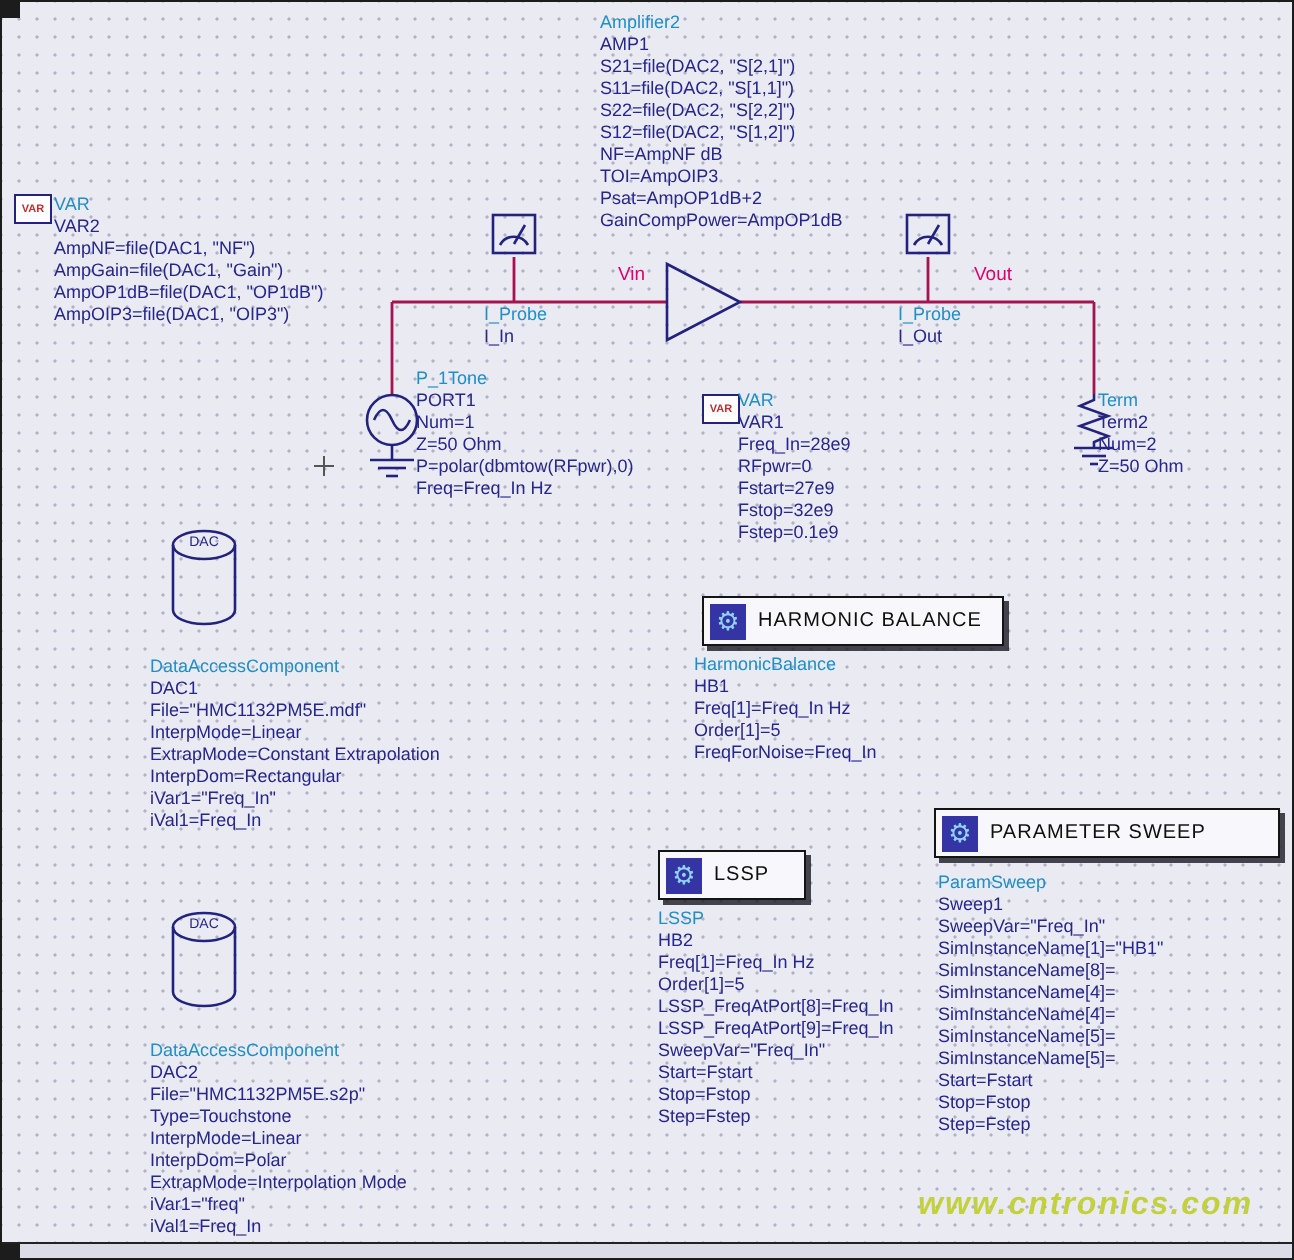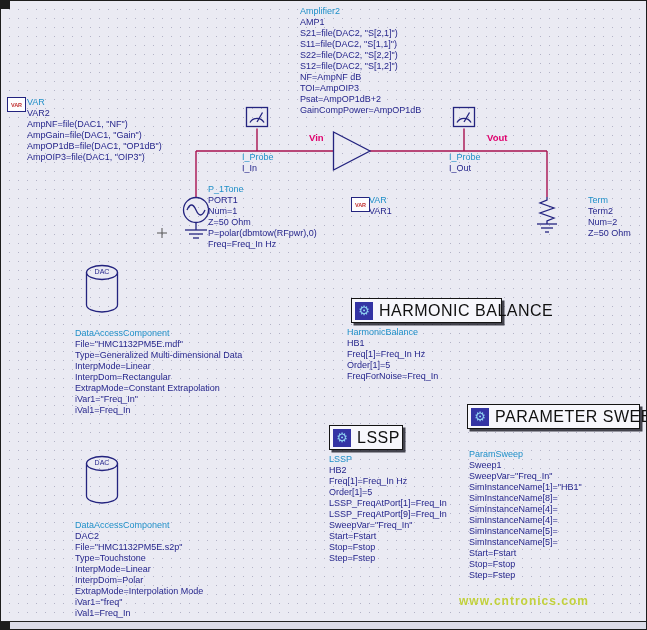--- a/index.html
+++ b/index.html
@@ -7,40 +7,40 @@
     position:relative;width:647px;height:630px;overflow:hidden;
     background-color:var(--bg);
     background-image:radial-gradient(circle,#b2b2c6 0.7px,rgba(0,0,0,0) 0.9px);
     background-size:9px 9px;background-position:4px 4px;
     border:1px solid #1c1c1c;box-sizing:border-box;
     font-family:"Liberation Sans",sans-serif;
   }
   .tb{position:absolute;font-size:9px;line-height:11px;white-space:nowrap;color:var(--navy);}
   .tb .tname{color:var(--teal);}
   .pline{color:var(--navy);}
-  .nodename{position:absolute;font-size:9.5px;font-weight:bold;color:var(--node);white-space:nowrap;}
+  .nodename{position:absolute;font-size:9.5px;font-weight:normal;color:var(--node);white-space:nowrap;}
   .symsvg{position:absolute;}
   .sym{stroke:var(--symbol);fill:none;stroke-width:1.3;}
   .wires{position:absolute;left:0;top:0;pointer-events:none;}
   .wire{stroke:var(--wire);fill:none;stroke-width:1.4;}
   .varicon{position:absolute;width:17px;height:13px;border:1px solid var(--symbol);
     background:#fdfdff;display:flex;align-items:center;justify-content:center;
     font-size:5.5px;font-weight:bold;color:#c03030;}
   .daclabel{position:absolute;width:36px;text-align:center;font-size:7px;color:var(--navy);}
   .ctrlbox{position:absolute;height:25px;box-sizing:border-box;background:#f7f7fc;
     border:1.5px solid var(--boxborder);box-shadow:2.5px 2.5px 0 rgba(25,25,35,.8);
     display:flex;align-items:center;gap:6px;padding:2px 6px 2px 3px;}
   .gear{width:18px;height:18px;flex:0 0 18px;background:#3434a4;color:#8fd2f2;
     font-size:13px;line-height:18px;display:flex;align-items:center;justify-content:center;}
-  .ctrltitle{font-size:16px;color:#101010;letter-spacing:0.5px;white-space:nowrap;}
+  .ctrltitle{font-size:10px;color:#101010;letter-spacing:0.5px;white-space:nowrap;}
   .cornermark{position:absolute;background:#1c1c1c;}
   .bottombar{position:absolute;left:0;top:620px;width:647px;height:10px;
     background:#dcdce8;border-top:1px solid #222;}
-  .watermark{position:absolute;left:458px;top:593px;font-size:12px;font-weight:bold;
-    letter-spacing:1px;color:var(--watermark);opacity:0.92;white-space:nowrap;}
+  .watermark{position:absolute;left:458px;top:593px;font-size:16px;font-weight:bold;
+    letter-spacing:1px;color:var(--watermark);opacity:0.92;white-space:nowrap;font-style:italic;}
 </style>
 </head>
 <body>
 
 <div class="canvas">
 
   <svg class="wires" width="647" height="630">
     <path class="wire" d="M195,150 H333 M369,150 H546 M195,150 V196 M546,150 V196 M256,127.5 V150 M463,127.5 V150"></path>
   </svg>
 
@@ -122,50 +122,57 @@
         <div class="pline">Freq=Freq_In Hz</div>
       </div>
   </div>
 
   <div class="varicon" style="left:350px;top:196px">
     <span>VAR</span>
   </div>
   <div class="tb" style="left:368px;top:194px">
     <div class="tname">VAR</div>
     <div>VAR1</div>
+    <div>
+        <div class="pline">Freq_In=28e9</div>
+        <div class="pline">RFpwr=0</div>
+        <div class="pline">Fstart=27e9</div>
+        <div class="pline">Fstop=32e9</div>
+        <div class="pline">Fstep=0.1e9</div>
+      </div>
   </div>
 
   <svg class="symsvg" style="left:534px;top:194px" width="24" height="48">
     <path class="sym" d="M12,2 V5 L5,8 L19,13 L5,18 L19,23 L12,26 V29"></path>
     <line class="sym" x1="2" y1="29" x2="22" y2="29"></line>
     <line class="sym" x1="6" y1="33" x2="18" y2="33"></line>
     <line class="sym" x1="10" y1="37" x2="14" y2="37"></line>
   </svg>
-  <div class="tb" style="left:587px;top:194px">
+  <div class="tb" style="left:548px;top:194px">
     <div class="tname">Term</div>
     <div>Term2</div>
     <div>
         <div class="pline">Num=2</div>
         <div class="pline">Z=50 Ohm</div>
       </div>
   </div>
 
   <svg class="symsvg" style="left:83px;top:262px" width="36" height="52">
     <ellipse class="sym" cx="18" cy="9.5" rx="15.5" ry="7"></ellipse>
     <path class="sym" d="M2.5,9.5 V42 A15.5,7 0 0 0 33.5,42 V9.5"></path>
   </svg>
   <div class="daclabel" style="left:83px;top:267px">DAC</div>
   <div class="tb" style="left:74px;top:327px">
     <div class="tname">DataAccessComponent</div>
+    <div>DAC1</div>
     <div>
         <div class="pline">File="HMC1132PM5E.mdf"</div>
-        <div class="pline">Type=Generalized Multi-dimensional Data</div>
         <div class="pline">InterpMode=Linear</div>
+        <div class="pline">ExtrapMode=Constant Extrapolation</div>
         <div class="pline">InterpDom=Rectangular</div>
-        <div class="pline">ExtrapMode=Constant Extrapolation</div>
         <div class="pline">iVar1="Freq_In"</div>
         <div class="pline">iVal1=Freq_In</div>
       </div>
   </div>
 
   <svg class="symsvg" style="left:83px;top:453px" width="36" height="52">
     <ellipse class="sym" cx="18" cy="9.5" rx="15.5" ry="7"></ellipse>
     <path class="sym" d="M2.5,9.5 V42 A15.5,7 0 0 0 33.5,42 V9.5"></path>
   </svg>
   <div class="daclabel" style="left:83px;top:458px">DAC</div>
@@ -200,34 +207,34 @@
   <div class="ctrlbox" style="left:328px;top:424px;width:74px">
     <span class="gear">⚙</span>
     <span class="ctrltitle">LSSP</span>
   </div>
   <div class="tb" style="left:328px;top:453px">
     <div class="tname">LSSP</div>
     <div>HB2</div>
     <div>
         <div class="pline">Freq[1]=Freq_In Hz</div>
         <div class="pline">Order[1]=5</div>
-        <div class="pline">LSSP_FreqAtPort[1]=Freq_In</div>
+        <div class="pline">LSSP_FreqAtPort[8]=Freq_In</div>
         <div class="pline">LSSP_FreqAtPort[9]=Freq_In</div>
         <div class="pline">SweepVar="Freq_In"</div>
         <div class="pline">Start=Fstart</div>
         <div class="pline">Stop=Fstop</div>
         <div class="pline">Step=Fstep</div>
       </div>
   </div>
 
   <div class="ctrlbox" style="left:466px;top:403px;width:173px">
     <span class="gear">⚙</span>
     <span class="ctrltitle">PARAMETER SWEEP</span>
   </div>
-  <div class="tb" style="left:468px;top:448px">
+  <div class="tb" style="left:468px;top:435px">
     <div class="tname">ParamSweep</div>
     <div>Sweep1</div>
     <div>
         <div class="pline">SweepVar="Freq_In"</div>
         <div class="pline">SimInstanceName[1]="HB1"</div>
         <div class="pline">SimInstanceName[8]=</div>
         <div class="pline">SimInstanceName[4]=</div>
         <div class="pline">SimInstanceName[4]=</div>
         <div class="pline">SimInstanceName[5]=</div>
         <div class="pline">SimInstanceName[5]=</div>

